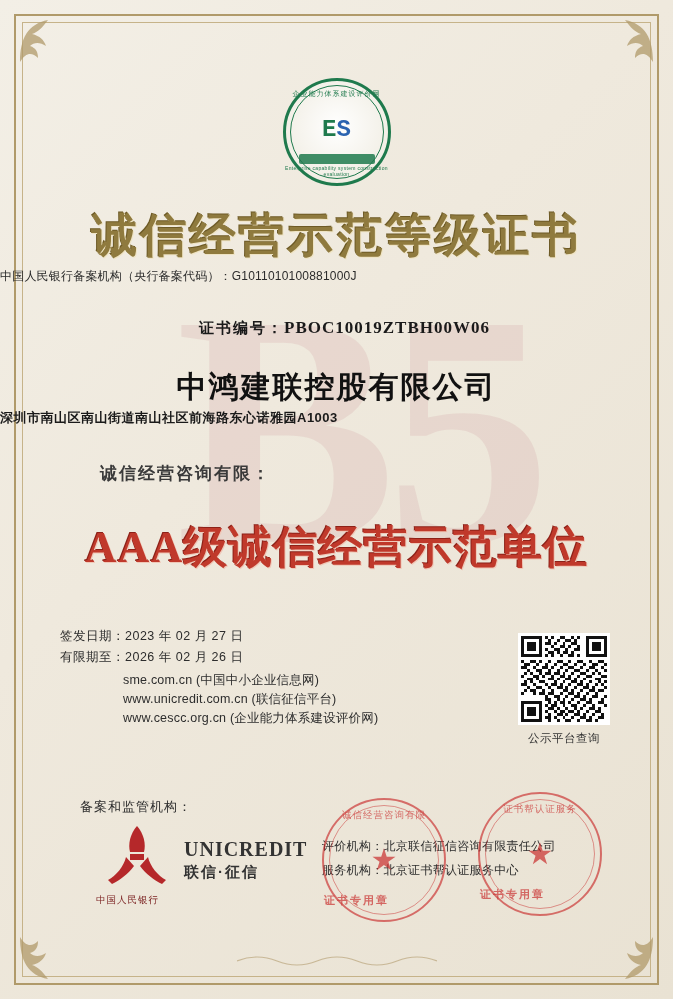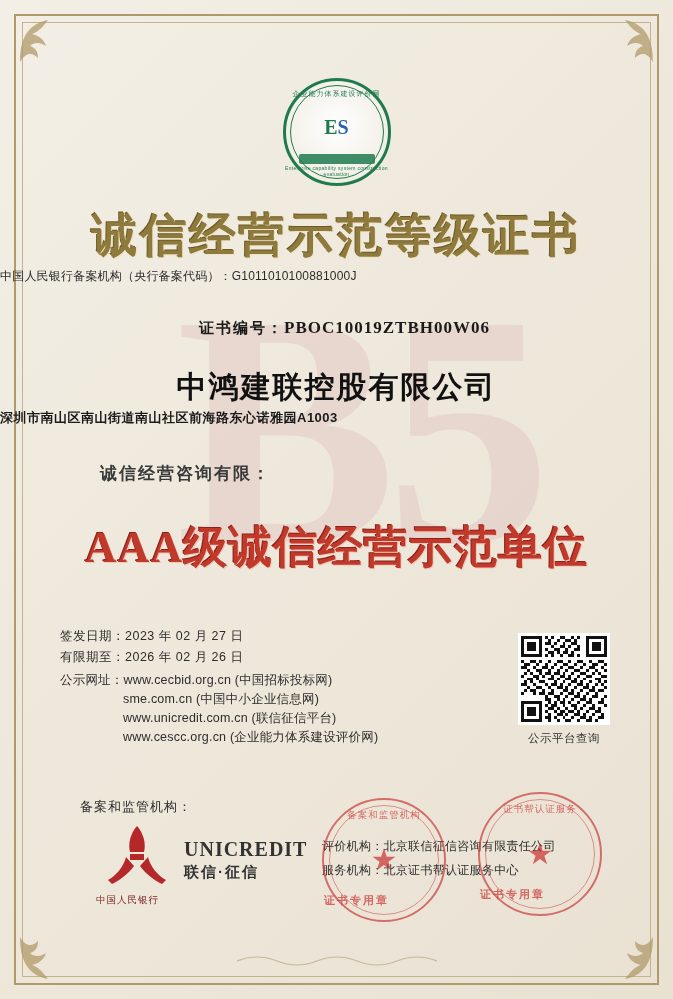--- a/index.html
+++ b/index.html
@@ -61,22 +61,22 @@
     border:1px solid #1f7a4d;
   }
   .emblem .arcTop,.emblem .arcBot{
     position:absolute;left:0;right:0;text-align:center;
     font-size:7px;color:#1f7a4d;letter-spacing:1px;
   }
   .emblem .arcTop{top:11px;}
   .emblem .arcBot{bottom:9px;font-size:5px;letter-spacing:0.3px;color:#1f7a4d;}
   .emblem .mid{
     position:absolute;left:0;right:0;top:38px;text-align:center;
-    font-family:Liberation Serif, serif;
-    font-size:20px;font-weight:bold;color:#1f7a4d;
+    font-family:Liberation Mono, monospace;
+    font-size:24px;font-weight:bold;color:#1f7a4d;
   }
   .emblem .mid .blue{color:#2b63b0;}
   .emblem .base{
     position:absolute;left:16px;right:16px;bottom:22px;height:10px;
     background:#1f7a4d;border-radius:2px;opacity:.85;
   }
 
   
   .title{
     position:absolute;left:0;right:0;top:205px;text-align:center;
@@ -236,21 +236,20 @@
   <div class="company">中鸿建联控股有限公司</div>
   <div class="address">深圳市南山区南山街道南山社区前海路东心诺雅园A1003</div>
 
   <div class="ratedas">诚信经营咨询有限：</div>
   <div class="grade">AAA级诚信经营示范单位</div>
 
   <div class="details">
     <div class="row">签发日期：2023 年 02 月 27 日</div>
     <div class="row">有限期至：2026 年 02 月 26 日</div>
     <div class="urls">
-      <div><span>公示网址：</span><span>www.cecbid.org.cn (中国招标投标网)</span></div>
       <div style="padding-left:63px">sme.com.cn (中国中小企业信息网)</div>
       <div style="padding-left:63px">www.unicredit.com.cn (联信征信平台)</div>
       <div style="padding-left:63px">www.cescc.org.cn (企业能力体系建设评价网)</div>
     </div>
   </div>
 
   <div class="qrbox">
     <div class="qr">
       <svg width="86" height="86" viewBox="0 0 29 29" shape-rendering="crispEdges">
         <rect width="29" height="29" fill="#fff"></rect>
@@ -496,21 +495,21 @@
       <div class="cn">联信·征信</div>
     </div>
     <div class="uc-sub">中国人民银行</div>
   </div>
 
   <div class="orgline l1">评价机构：北京联信征信咨询有限责任公司</div>
   <div class="orgline l2">服务机构：北京证书帮认证服务中心</div>
 
   <div class="seal seal1">
     <div class="inner"></div>
-    <div class="arc">备案和监管机构</div>
+    <div class="arc">诚信经营咨询有限</div>
     <div class="star">★</div>
     <div class="bot">证书专用章</div>
   </div>
 
   <div class="seal seal2">
     <div class="inner"></div>
     <div class="arc">证书帮认证服务</div>
     <div class="star">★</div>
     <div class="bot">证书专用章</div>
   </div>

